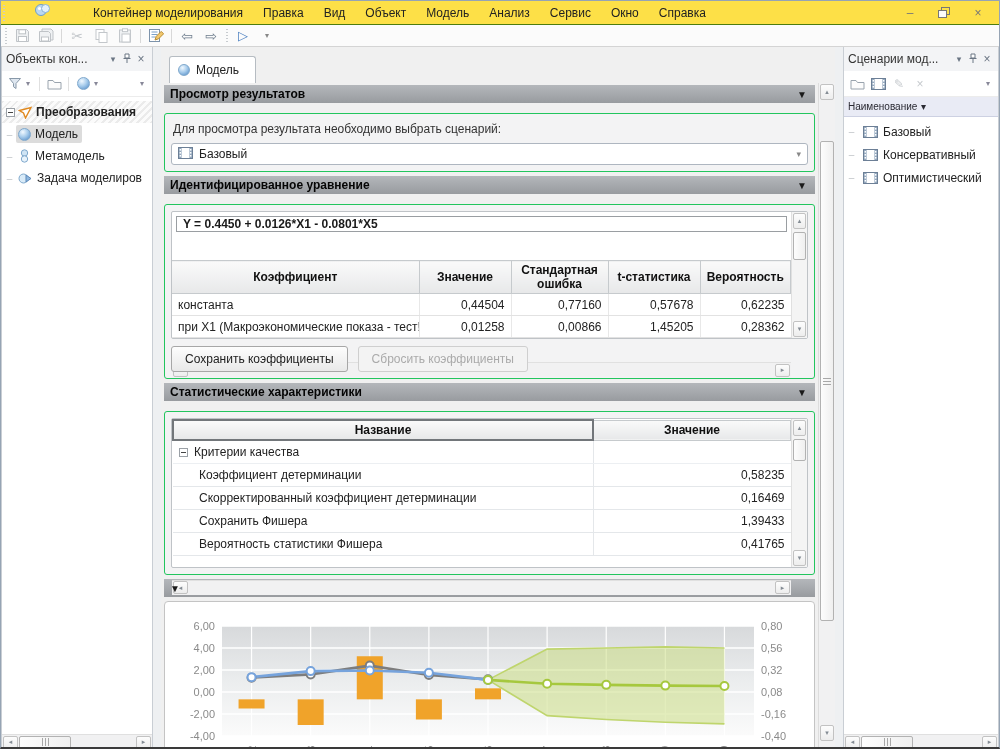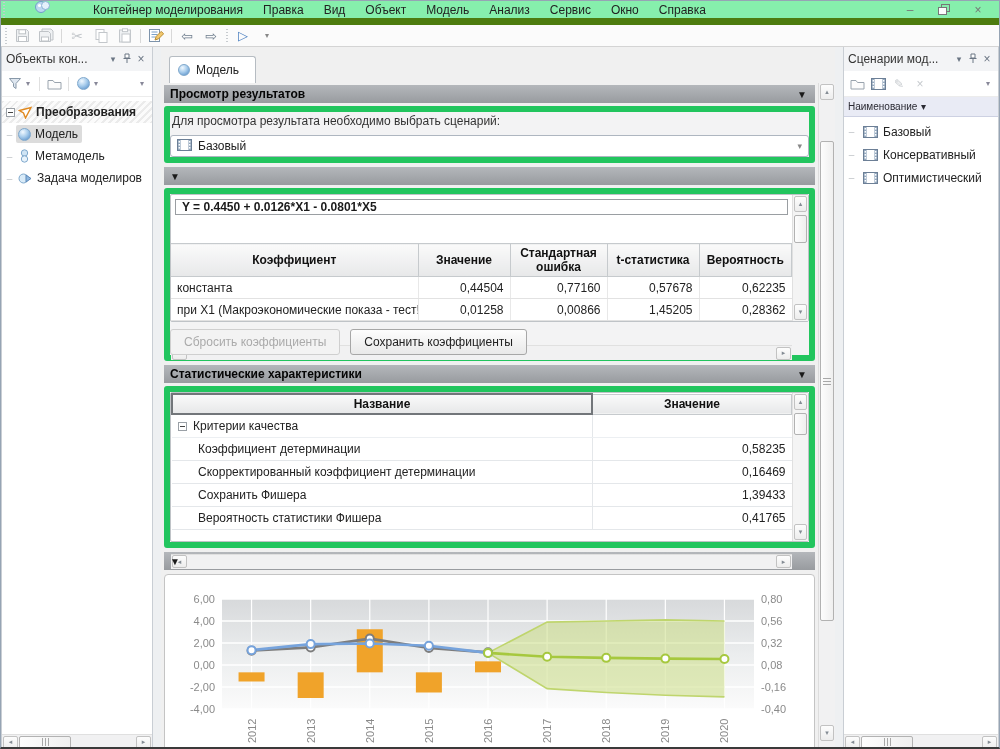--- a/index.html
+++ b/index.html
@@ -1,21 +1,21 @@
 <!DOCTYPE html>
 <html><head>
 <meta charset="utf-8">
 <style>
   * { box-sizing: border-box; margin: 0; padding: 0; }
   body { font-family: "Liberation Sans", sans-serif; background: #d8d8d8; }
   .window { width: 1000px; height: 749px; position: relative; overflow: hidden;
             background: #f0f0f0; border: 1px solid #96a4b4; border-bottom: 2px solid #3a3a3a; }
 
   
-  .titlebar { height: 24px; background: #86efac; display: flex; align-items: center; border-bottom: 7px solid #4d7c0f; gap: 24px; }
+  .titlebar { height: 24px; background: #fde047; display: flex; align-items: center; border-bottom: 1px solid #4d7c0f; gap: 24px; }
   .dotgrip { width: 5px; height: 16px; margin: 0 3px 0 2px;
              background: repeating-linear-gradient(#c8ccd0 0 1px, transparent 1px 3px); width: 2px; }
   .app-icon { width: 22px; text-align: center; }
   .menubar { display: flex; gap: 2px; margin-left: 6px; flex: 1; }
   .menu-item { font-size: 12px; color: #222; padding: 3px 9px; cursor: default; }
   .wincontrols { display: flex; align-items: center; gap: 4px; margin-right: 6px; }
   .winbtn { width: 30px; height: 18px; display: flex; align-items: center; justify-content: center; color: #777; font-size: 12px; }
 
   
   .toolbar { height: 22px; background: #fbfbfb; display: flex; align-items: center; border-bottom: 1px solid #d4d4d4; padding-left: 2px; }
@@ -63,21 +63,21 @@
          border-radius: 3px 3px 0 0; display: flex; align-items: center; gap: 6px; padding: 0 16px 0 8px;
          font-size: 12px; color: #222; }
   .content-row { flex: 1; display: flex; min-height: 0; }
   .content { flex: 1; padding: 1px 3px; overflow: hidden; min-width: 0; }
 
   .sec-header { height: 18px; background: linear-gradient(#b4b7bb, #989b9f); display: flex; align-items: center;
                 padding: 0 8px 0 6px; margin-top: 4px; }
   .sec-header:first-child { margin-top: 1px; }
   .sec-title { font-size: 12px; font-weight: bold; color: #050505; flex: 1; }
   .sec-collapse { font-size: 10px; color: #1a1a1a; }
-  .sec-body { background: #f3f3f4; border: 6px solid #22c55e; border-radius: 3px; margin-top: 3px; }
+  .sec-body { background: #f3f3f4; border: 1px solid #22c55e; border-radius: 3px; margin-top: 10px; padding: 6px; }
 
   .hint { font-size: 12px; color: #333; margin: 2px 0 7px 2px; }
   .selectbox { height: 22px; background: #fff; border: 1px solid #aeb6c0; border-radius: 3px;
                display: flex; align-items: center; gap: 6px; padding: 0 6px; }
   .selectbox .val { flex: 1; font-size: 12px; color: #222; }
   .selectbox .dd { font-size: 9px; color: #888; }
 
   .white-panel { background: #fff; border: 1px solid #bfc3c7; border-radius: 2px; display: flex; }
   .wp-main { flex: 1; min-width: 0; display: flex; flex-direction: column; gap: 24px; }
   .eq-box { border: 1px solid #9a9ea2; margin: 4px 4px 0 4px; height: 21px; display: flex; align-items: center;
@@ -354,20 +354,21 @@
                     <rect x="12" y="5" width="1.4" height="1.6" fill="#fff"></rect>
                     <rect x="12" y="8" width="1.4" height="1.6" fill="#fff"></rect>
                   </svg>
               </span>
               <span class="val">Базовый</span>
               <span class="dd">▾</span>
             </div>
           </div>
 
           <div class="sec-header">
+            <span class="sec-title">Идентифицированное уравнение</span>
             <span class="sec-collapse">▼</span>
           </div>
           <div class="sec-body">
             <div class="white-panel" style="height:128px;">
               <div class="wp-main">
                 <div class="eq-box">Y = 0.4450 + 0.0126*X1 - 0.0801*X5</div>
                 <table class="coef-table">
                   <colgroup>
                       <col style="width:247px">
                       <col style="width:92px">
@@ -409,22 +410,22 @@
               </div>
               <div class="tbl-vscroll">
                 <span class="sb-btn">▴</span>
                 <span class="sb-track">
                     <span class="sb-thumb" style="top:2px;height:28px;"></span>
                   </span>
                 <span class="sb-btn">▾</span>
               </div>
             </div>
             <div class="btn-row">
+              <button class="btn">Сохранить коэффициенты</button>
               <button class="btn disabled">Сбросить коэффициенты</button>
-              <button class="btn">Сохранить коэффициенты</button>
             </div>
           </div>
 
           <div class="sec-header">
             <span class="sec-title">Статистические характеристики</span>
             <span class="sec-collapse">▼</span>
           </div>
           <div class="sec-body">
             <div class="white-panel" style="height:150px;">
               <div class="wp-main">

